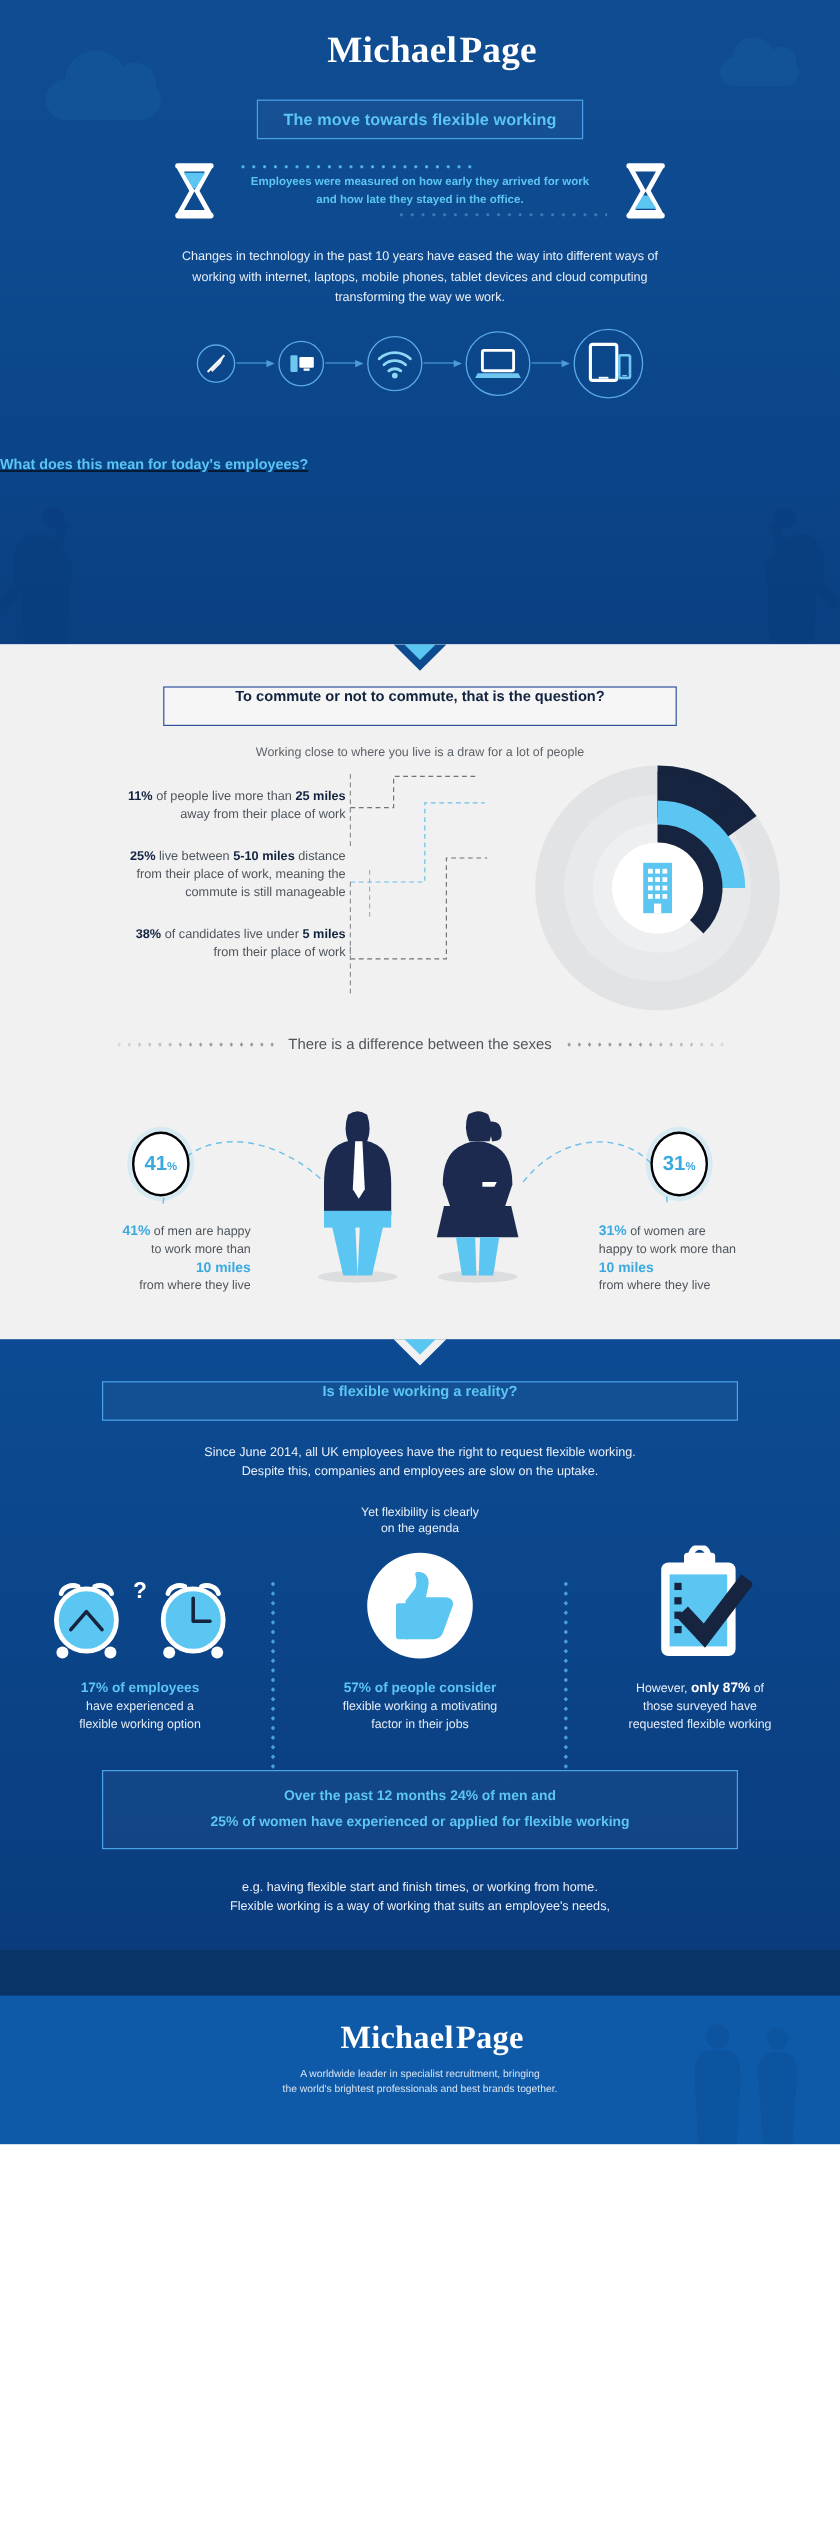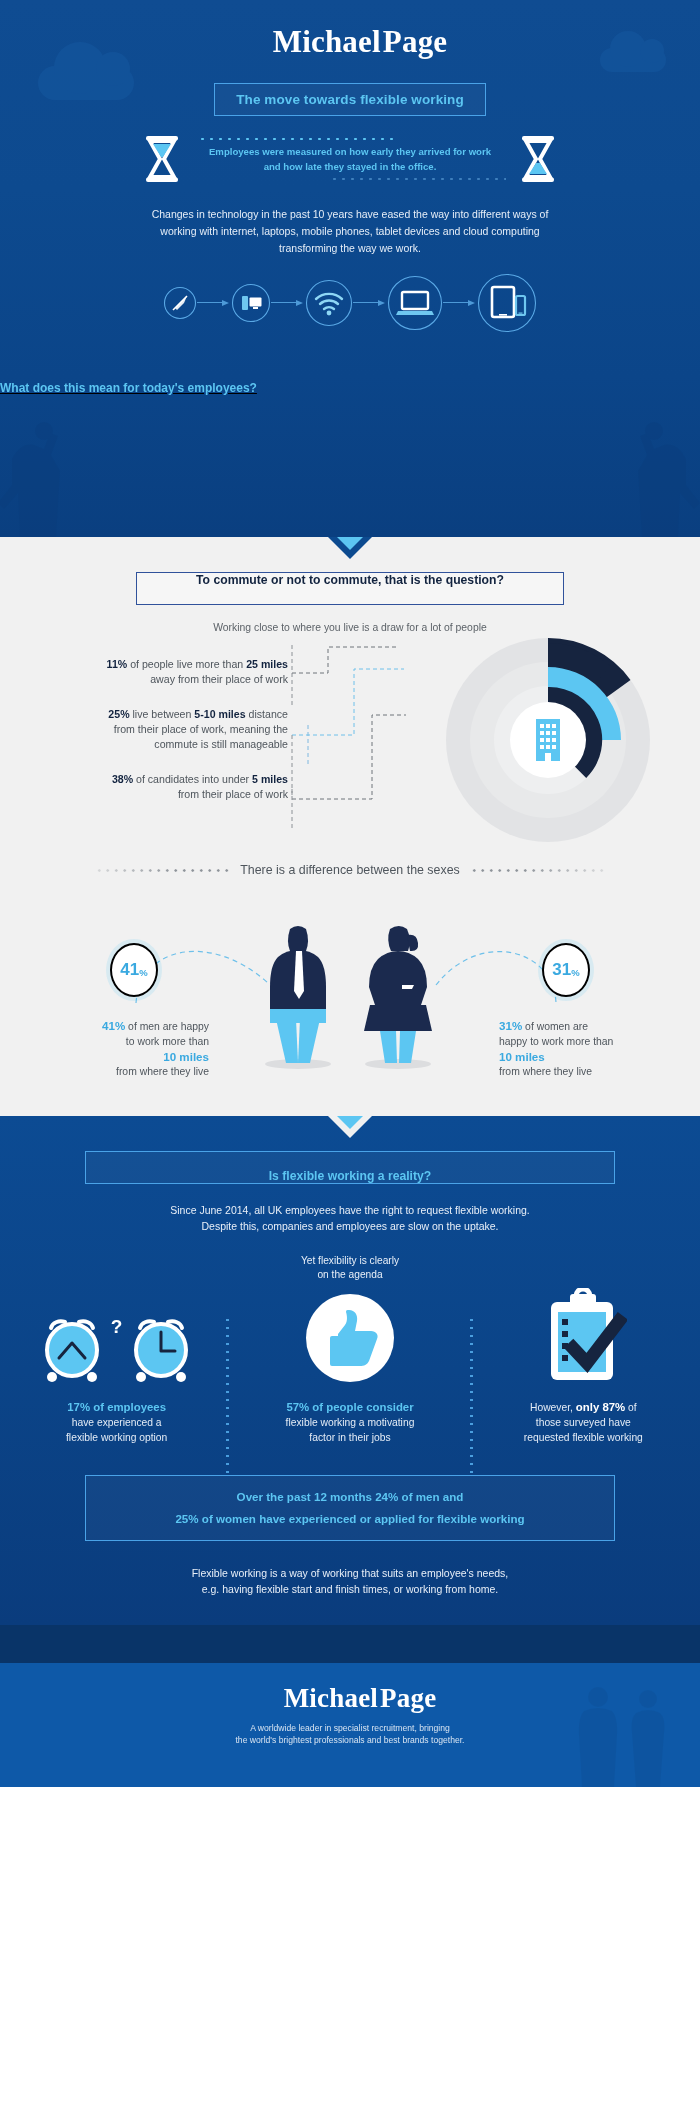--- a/index.html
+++ b/index.html
@@ -143,21 +143,21 @@
     border-top:22px solid #f1f1f1;
   }
   .notch2-inner{
     width:0;height:0;margin:-22px auto 0;
     border-left:13px solid transparent;border-right:13px solid transparent;
     border-top:13px solid #5cc6f2;
   }
   .bluebox{
     margin: 22px auto 0; width: 530px; height:33px;
     border:1px solid #4aa3e8; background: rgba(255,255,255,0.035);
-    display:flex;align-items:flex-end;justify-content:center;
+    display:flex;align-items:flex-start;justify-content:center;
   }
   .bluebox span{ color:#5cc6f2; font-size:12.2px; font-weight:700;}
   .dark-p{ text-align:center; color:#e8eff8; font-size:10.5px; line-height:16px; margin-top: 18px;}
 
   .agenda{ text-align:center; color:#e8eff8; font-size:10.2px; line-height:14px; margin-top: 20px;}
 
   .three{ display:flex; margin-top: 6px; position:relative; }
   .col{ flex:1; text-align:center; position:relative; padding: 0 10px;}
   .vdots{ position:absolute; top: 28px; width:3px; height: 160px;
           background-image: radial-gradient(circle, #4a9ede 1.4px, transparent 1.5px);
@@ -355,21 +355,21 @@
         <div class="stat s1">
           <div><b>11%</b><span> of people live more than </span><b>25 miles</b></div>
           <div>away from their place of work</div>
         </div>
         <div class="stat">
           <div><b>25%</b><span> live between </span><b>5-10 miles</b><span> distance</span></div>
           <div>from their place of work, meaning the</div>
           <div>commute is still manageable</div>
         </div>
         <div class="stat">
-          <div><b>38%</b><span> of candidates into under </span><b>5 miles</b></div>
+          <div><b>38%</b><span> of candidates live under </span><b>5 miles</b></div>
           <div>from their place of work</div>
         </div>
       </div>
     </div>
 
     <div class="sexes-header">
       <span class="sexdots fadeL"></span>
       <span class="txt">There is a difference between the sexes</span>
       <span class="sexdots fadeR"></span>
     </div>
@@ -515,22 +515,22 @@
         </div>
       </div>
     </div>
 
     <div class="bigbox">
       <div class="l">Over the past 12 months 24% of men and</div>
       <div class="l">25% of women have experienced or applied for flexible working</div>
     </div>
 
     <div class="closing">
+      <div>e.g. having flexible start and finish times, or working from home.</div>
       <div>Flexible working is a way of working that suits an employee's needs,</div>
-      <div>e.g. having flexible start and finish times, or working from home.</div>
     </div>
   </section>
 
   <footer class="footer">
     <div class="band"></div>
     <svg class="foot-sil" width="120" height="104" viewBox="0 0 120 104">
       <g fill="#0c4a8d">
         <circle cx="34" cy="14" r="10"></circle>
         <path d="M20 28 q14 -6 28 0 q6 6 5 24 l-3 52 h-32 l-3 -52 q-1 -18 5 -24z"></path>
         <circle cx="84" cy="16" r="9"></circle>

